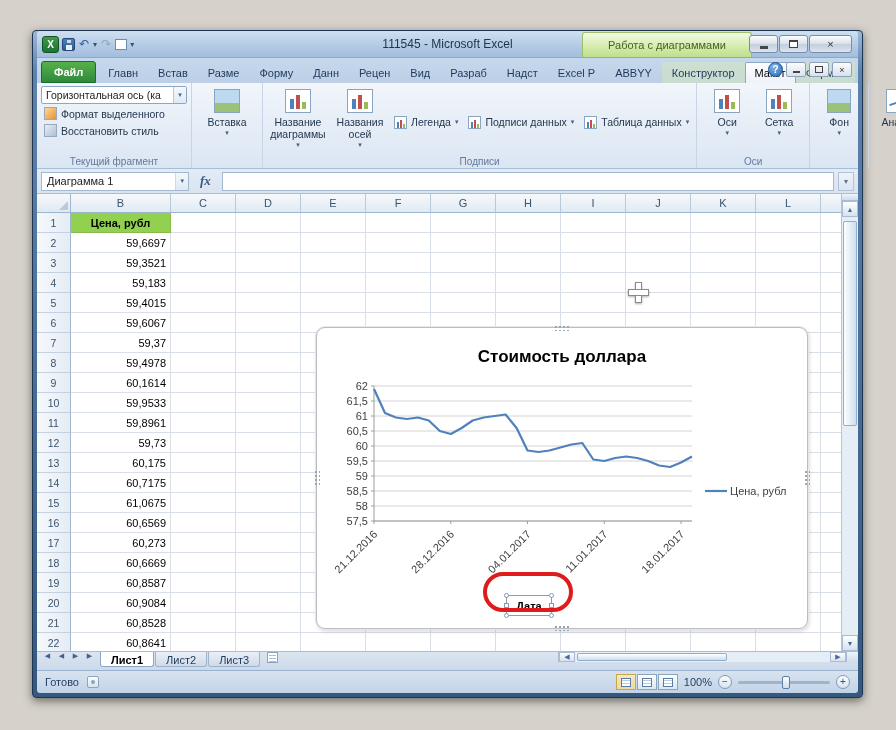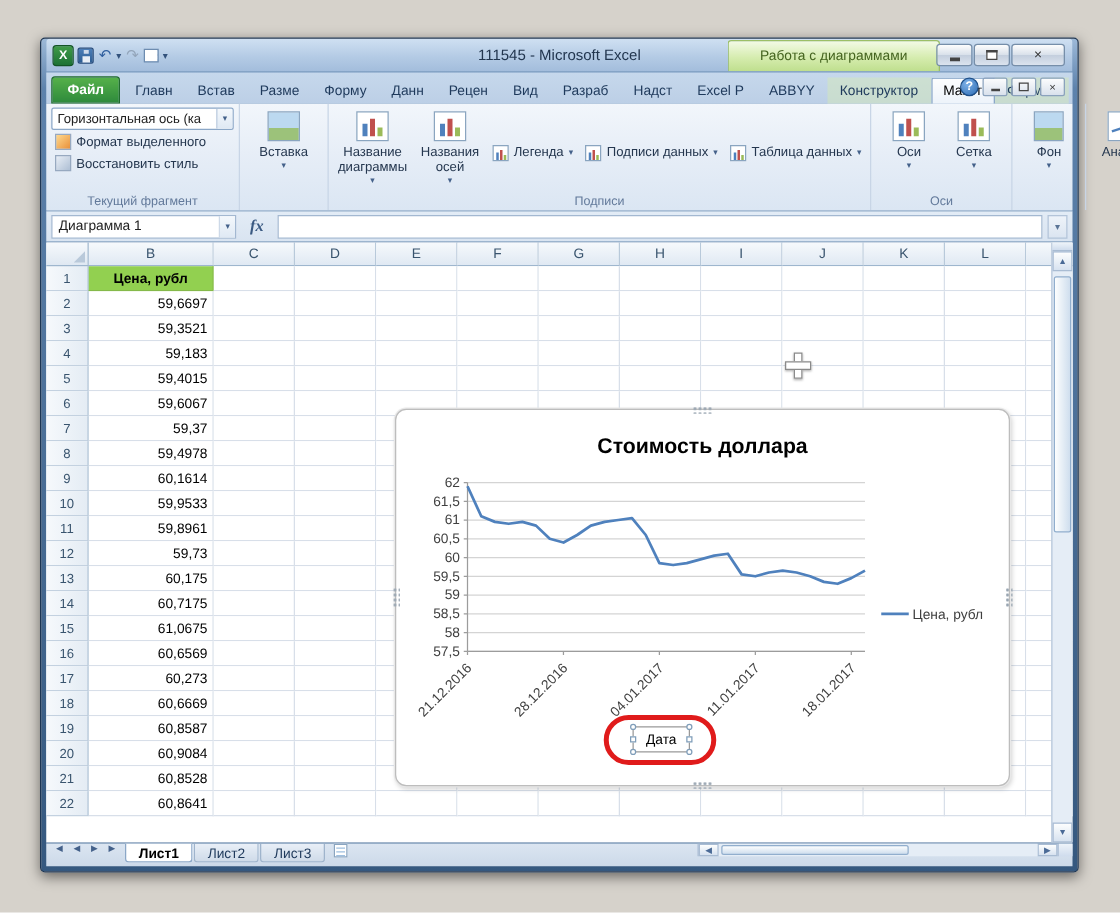--- a/index.html
+++ b/index.html
@@ -118,22 +118,22 @@
   .vs-split { height:7px; background:linear-gradient(#eef4fa,#cfdced); border-bottom:1px solid #a9bcd3;}
 
   
   .chart { position:absolute; left:279px; top:133px; width:492px; height:302px; background:#fff;
     border:1px solid #bdbdbd; border-radius:9px; box-shadow:0 0 0 1px #e8e8e8, 1px 2px 4px rgba(0,0,0,.18); z-index:5; }
   .chart-handle { position:absolute; background-image:radial-gradient(circle,#9aa6b2 1px,transparent 1.3px); background-size:4px 4px; }
   .ch-t { left:50%; top:-3px; width:16px; height:6px; margin-left:-8px;}
   .ch-b { left:50%; bottom:-3px; width:16px; height:6px; margin-left:-8px;}
   .ch-l { top:50%; left:-3px; height:16px; width:6px; margin-top:-8px;}
   .ch-r { top:50%; right:-3px; height:16px; width:6px; margin-top:-8px;}
-  .axis-title-box { position:absolute; left:189px; top:253px; width:46px; height:21px; background:#fff;
-    border:1px solid #999; display:flex; align-items:center; justify-content:center; font-size:11px; color:#000; z-index:6;}
+  .axis-title-box { position:absolute; left:189px; top:267px; width:46px; height:21px; background:#fff;
+    border:1px solid #999; display:flex; align-items:center; justify-content:center; font-size:11px; color:#000; z-index:6;font-weight:bold;}
   .hnd { position:absolute; width:5px; height:5px; background:#fff; border:1px solid #7f9db9; }
   .hnd.rnd { border-radius:50%; }
   .h-tl{left:-3px;top:-3px;} .h-tr{right:-3px;top:-3px;} .h-bl{left:-3px;bottom:-3px;} .h-br{right:-3px;bottom:-3px;}
   .h-ml{left:-3px;top:50%;margin-top:-3px;} .h-mr{right:-3px;top:50%;margin-top:-3px;}
   .red-oval { position:absolute; left:166px; top:244px; width:90px; height:40px; border:4px solid #e01b1b; border-radius:22px; z-index:10; }
 
   
   .cursor { position:absolute; left:591px; top:88px; width:19px; height:19px; z-index:9; filter:drop-shadow(0 1px 1px rgba(0,0,0,.3));}
   .cursor::before { content:''; position:absolute; left:7px; top:0; width:5px; height:19px; background:#fff; border:1px solid #8a8a8a; }
   .cursor::after  { content:''; position:absolute; top:7px; left:0; width:19px; height:5px; background:#fff; border:1px solid #8a8a8a; }
@@ -778,13 +778,37 @@
     <div class="hscroll">
       <div class="hs-btn">◀</div>
       <div class="hs-track">
         <div class="hs-thumb"></div>
       </div>
       <div class="hs-btn">▶</div>
       <div class="hs-grip"></div>
     </div>
   </div>
 
+  <div class="statusbar">
+    <span>Готово</span>
+    <span class="rec-ic"></span>
+    <div class="sb-right">
+      <div class="views">
+        <span class="vbtn active">
+            <i></i>
+          </span>
+        <span class="vbtn">
+            <i></i>
+          </span>
+        <span class="vbtn">
+            <i></i>
+          </span>
+      </div>
+      <span class="zoomlbl">100%</span>
+      <span class="zbtn">−</span>
+      <span class="ztrack">
+        <span class="ztick"></span>
+        <span class="zthumb"></span>
+      </span>
+      <span class="zbtn">+</span>
+    </div>
+  </div>
 </div>
 
 </body></html>

